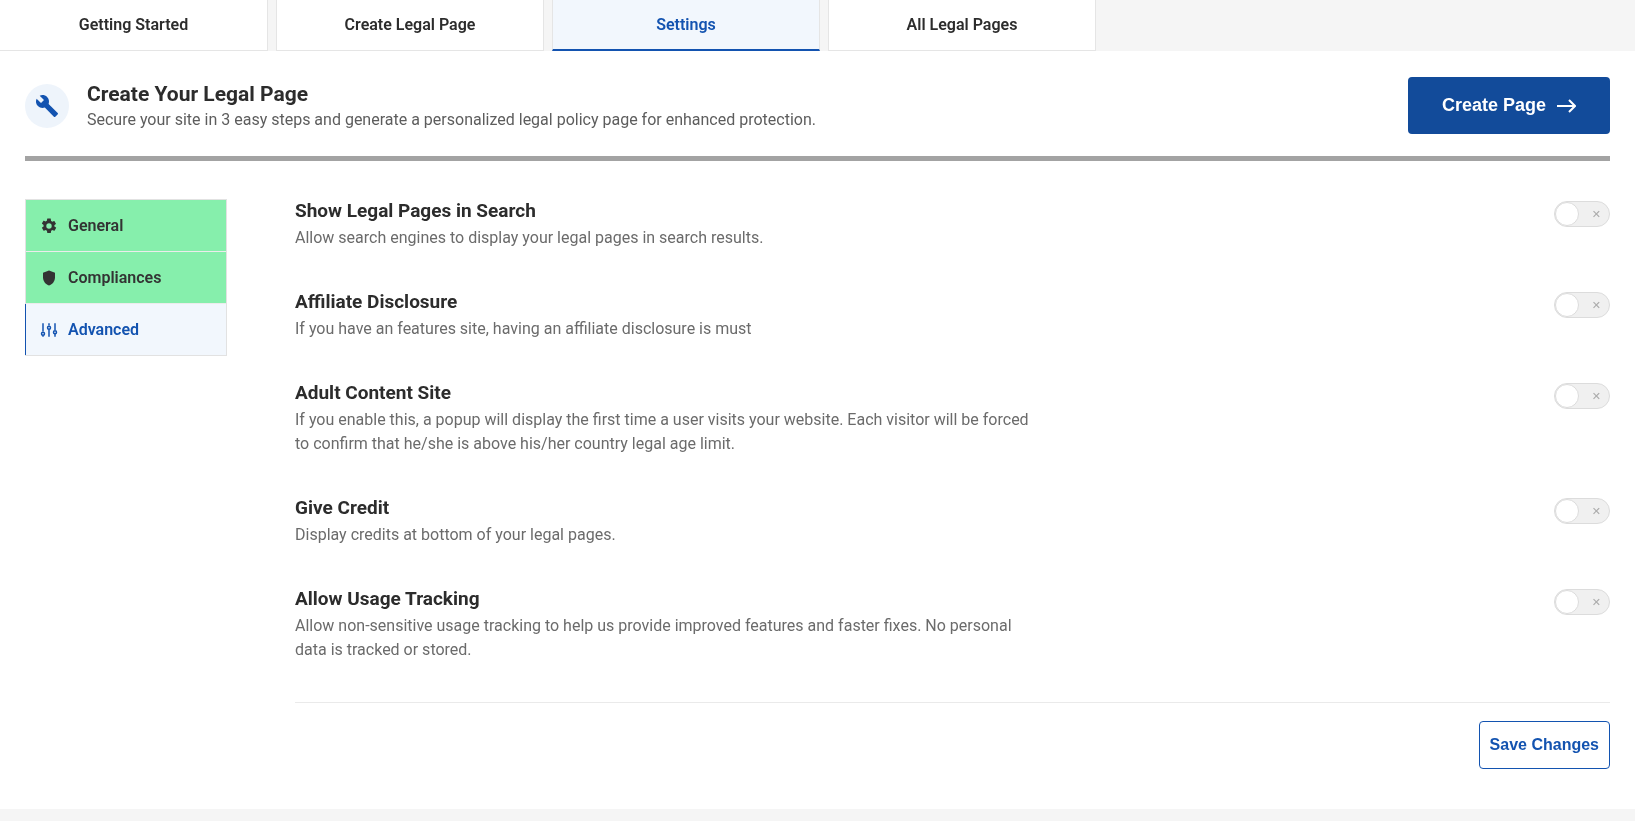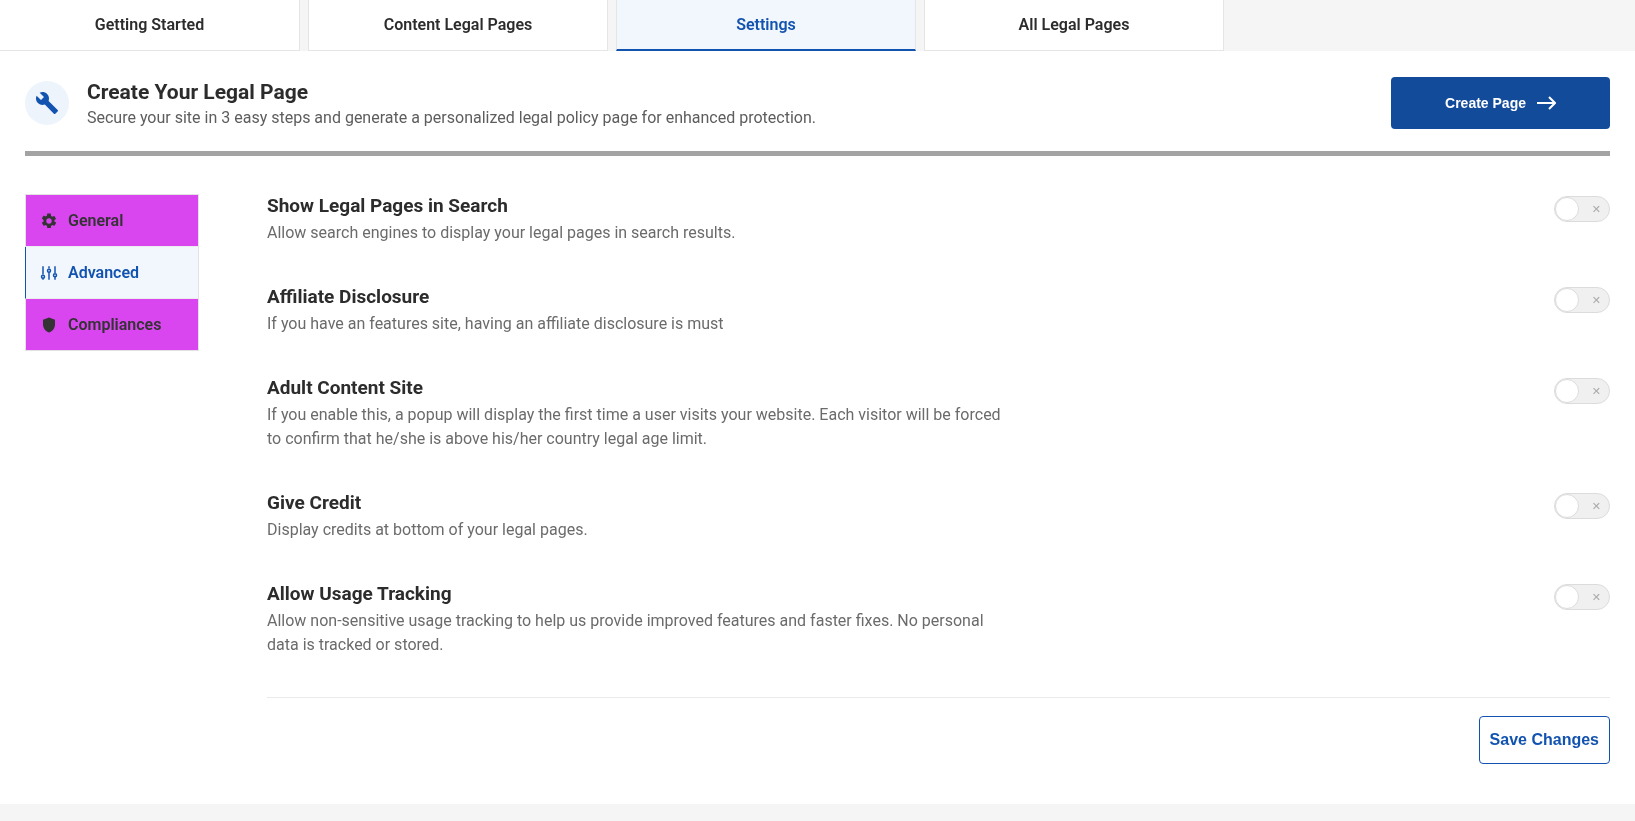--- a/index.html
+++ b/index.html
@@ -11,21 +11,21 @@
 
   
   .top-tabs {
     display: flex;
     background: #f5f5f5;
     padding: 0;
     gap: 8px;
   }
   .top-tab {
     flex: 0 0 auto;
-    width: 300px;
+    width: 268px;
     border: 1px solid #e5e5e5;
     background: #fff;
     text-align: center;
     padding: 15px 0;
     font-size: 16px;
     font-weight: 600;
     color: #2c2c2c;
     cursor: pointer;
     border-top: none;
   }
@@ -57,43 +57,43 @@
     background: #eef4fb;
     display: flex; align-items: center; justify-content: center;
     flex-shrink: 0;
   }
   .header-title { font-size: 21px; font-weight: 700; color: #2c2c2c; margin-bottom: 4px; }
   .header-sub { font-size: 16px; color: #5d5d5d; }
   .create-btn {
     background: #124b9a;
     color: #fff;
     border: none;
-    padding: 18px 54px;
-    font-size: 14px;
+    padding: 18px 34px;
+    font-size: 18px;
     font-weight: 700;
     border-radius: 4px;
     display: flex;
     align-items: center;
     gap: 10px;
     cursor: pointer;
   }
 
   
   .body-row {
     display: flex;
     gap: 0;
     margin-top: 38px;
     align-items: flex-start;
   }
 
   
   .sidebar {
-    width: 174px;
+    width: 202px;
     border: 1px solid #e2e2e2;
-    background: #d946ef;
+    background: #86efac;
     flex-shrink: 0;
   }
   .sidebar-item {
     display: flex;
     align-items: center;
     gap: 10px;
     padding: 16px 14px;
     font-size: 16px;
     font-weight: 600;
     color: #333;
@@ -180,21 +180,21 @@
     font-weight: 600;
     border-radius: 4px;
     cursor: pointer;
   }
 </style>
 </head>
 <body>
 
 <div class="top-tabs">
   <div class="top-tab">Getting Started</div>
-  <div class="top-tab">Content Legal Pages</div>
+  <div class="top-tab">Create Legal Page</div>
   <div class="top-tab active">Settings</div>
   <div class="top-tab">All Legal Pages</div>
 </div>
 
 <div class="page">
 
   <div class="header-row">
     <div class="header-left">
       <div class="header-icon-wrap">
         <svg width="24" height="24" viewBox="0 0 24 24" fill="#1353b0">
@@ -216,44 +216,44 @@
 
   <div class="body-row">
 
     <div class="sidebar">
 
       <div class="sidebar-item">
         <svg width="18" height="18" viewBox="0 0 24 24" fill="#333">
           <path d="M19.14 12.94c.04-.3.06-.61.06-.94s-.02-.64-.07-.94l2.03-1.58a.5.5 0 0 0 .12-.64l-1.92-3.32a.5.5 0 0 0-.61-.22l-2.39.96a7.03 7.03 0 0 0-1.62-.94l-.36-2.54A.5.5 0 0 0 13.9 2h-3.84a.5.5 0 0 0-.49.42l-.36 2.54c-.59.24-1.13.56-1.62.94l-2.39-.96a.5.5 0 0 0-.61.22L2.67 8.48a.5.5 0 0 0 .12.64l2.03 1.58c-.05.3-.07.63-.07.94s.02.64.07.94L2.79 14.16a.5.5 0 0 0-.12.64l1.92 3.32c.14.24.44.34.69.22l2.39-.96c.49.38 1.03.7 1.62.94l.36 2.54c.05.24.25.42.49.42h3.84c.24 0 .44-.18.49-.42l.36-2.54c.59-.24 1.13-.56 1.62-.94l2.39.96c.25.12.55.02.69-.22l1.92-3.32a.5.5 0 0 0-.12-.64l-2.01-1.58zM12 15.6A3.6 3.6 0 1 1 12 8.4a3.6 3.6 0 0 1 0 7.2z"></path>
         </svg>
         <span>General</span>
+      </div>
+
+      <div class="sidebar-item">
+        <svg width="18" height="18" viewBox="0 0 24 24" fill="#333">
+          <path d="M12 2l8 3v6c0 5-3.4 9.6-8 11-4.6-1.4-8-6-8-11V5l8-3z"></path>
+        </svg>
+        <span>Compliances</span>
       </div>
 
       <div class="sidebar-item active">
         <svg width="18" height="18" viewBox="0 0 24 24" fill="none" stroke="#1353b0" stroke-width="2">
           <line x1="4" y1="3" x2="4" y2="14"></line>
             <circle cx="4" cy="17" r="2"></circle>
             <line x1="4" y1="19" x2="4" y2="21"></line>
           <line x1="12" y1="3" x2="12" y2="6"></line>
             <circle cx="12" cy="9" r="2"></circle>
             <line x1="12" y1="11" x2="12" y2="21"></line>
           <line x1="20" y1="3" x2="20" y2="12"></line>
             <circle cx="20" cy="15" r="2"></circle>
             <line x1="20" y1="17" x2="20" y2="21"></line>
         </svg>
         <span>Advanced</span>
       </div>
 
-      <div class="sidebar-item">
-        <svg width="18" height="18" viewBox="0 0 24 24" fill="#333">
-          <path d="M12 2l8 3v6c0 5-3.4 9.6-8 11-4.6-1.4-8-6-8-11V5l8-3z"></path>
-        </svg>
-        <span>Compliances</span>
-      </div>
-
     </div>
 
     <div class="content">
 
       <div class="setting-row">
         <div class="setting-text">
           <div class="setting-title">Show Legal Pages in Search</div>
           <div class="setting-desc">Allow search engines to display your legal pages in search results.</div>
         </div>
         <div class="toggle">

